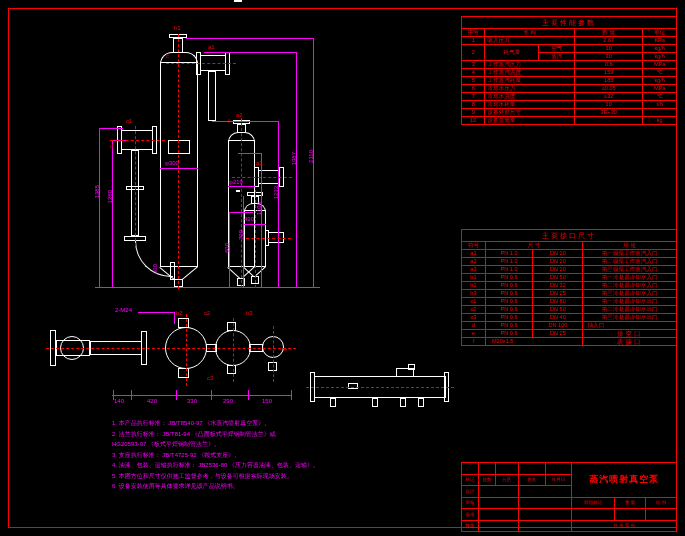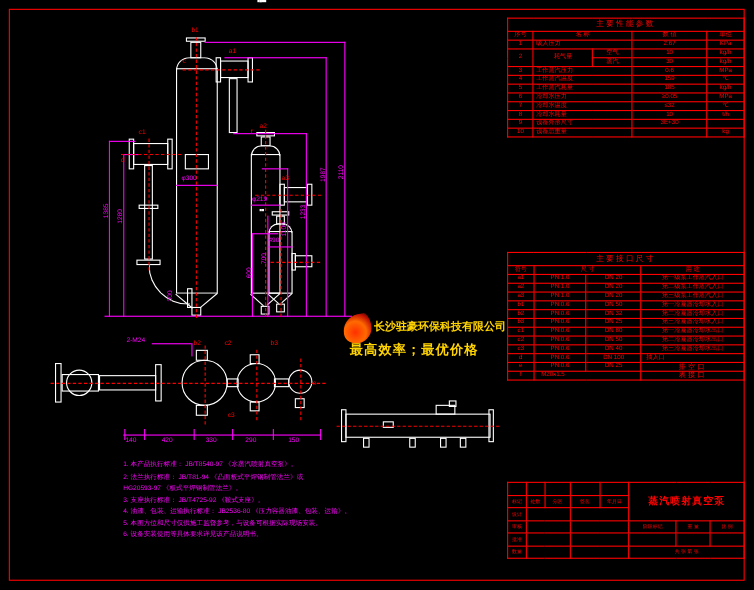--- a/index.html
+++ b/index.html
@@ -42,21 +42,21 @@
   .flame{position:absolute;left:0;top:2px;width:26px;height:26px;
          background:radial-gradient(circle at 40% 60%, #ff3000 0%, #ff6a00 45%, #c01000 75%, #000 100%);
          border-radius:60% 20% 55% 45%/60% 45% 55% 40%;transform:rotate(-12deg);}
 
   
   #tech{position:absolute;left:112px;top:418px;width:350px;color:#ff00ff;font-size:6px;line-height:10.5px;}
   #tech .tr-title{color:#ff00ff;font-size:9px;font-weight:bold;letter-spacing:6px;text-align:center;margin-bottom:3px;}
   #tech .tr-line{white-space:nowrap;}
 
   
-  #titleblock{position:absolute;left:461px;top:438px;width:216px;height:70px;}
+  #titleblock{position:absolute;left:461px;top:462px;width:216px;height:70px;}
   #titleblock table{border-collapse:collapse;width:100%;height:100%;color:#ff0000;font-size:4.5px;line-height:5px;}
   #titleblock td{border:1px solid #ff0000;text-align:center;padding:0;}
   .big-title{font-size:9px;font-weight:bold;letter-spacing:1px;}
 </style>
 </head>
 <body>
 
 <div id="sheet">
 
   <div class="sheet-border"></div>
@@ -238,25 +238,20 @@
     <div class="shape" style="left:30px;top:30px;width:6px;height:9px;"></div>
     <div class="shape" style="left:72px;top:30px;width:6px;height:9px;"></div>
     <div class="shape" style="left:100px;top:30px;width:6px;height:9px;"></div>
     <div class="shape" style="left:118px;top:30px;width:6px;height:9px;"></div>
     <div class="shape" style="left:48px;top:15px;width:10px;height:6px;"></div>
     <div class="shape" style="left:96px;top:0px;width:18px;height:9px;"></div>
     <div class="shape" style="left:108px;top:-4px;width:7px;height:6px;"></div>
     <div class="dash-h" style="left:6px;top:19px;width:148px;"></div>
   </div>
 
-  <div id="logo-block">
-    <div class="flame"></div>
-    <div class="abs logo-text" style="left:28px;top:6px;">长沙驻豪环保科技有限公司</div>
-    <div class="abs logo-slogan" style="left:6px;top:26px;">最高效率；最优价格</div>
-  </div>
 
   <div id="tech">
     <div class="tr-line">1.  本产品执行标准： JB/T8540-97    《水蒸汽喷射真空泵》。</div>
     <div class="tr-line">2.  法兰执行标准： JB/T81-94     《凸面板式平焊钢制管法兰》或</div>
     <div class="tr-line">                  HG20593-97     《板式平焊钢制管法兰》。</div>
     <div class="tr-line">3.  支座执行标准： JB/T4725-92    《鞍式支座》。</div>
     <div class="tr-line">4.  油漆、包装、运输执行标准： JB2536-80  《压力容器油漆、包装、运输》。</div>
     <div class="tr-line">5.  本图方位和尺寸仅供施工监督参考，与设备可根据实际现场安装。</div>
     <div class="tr-line">6.  设备安装使用等具体要求详见该产品说明书。</div>
   </div>

